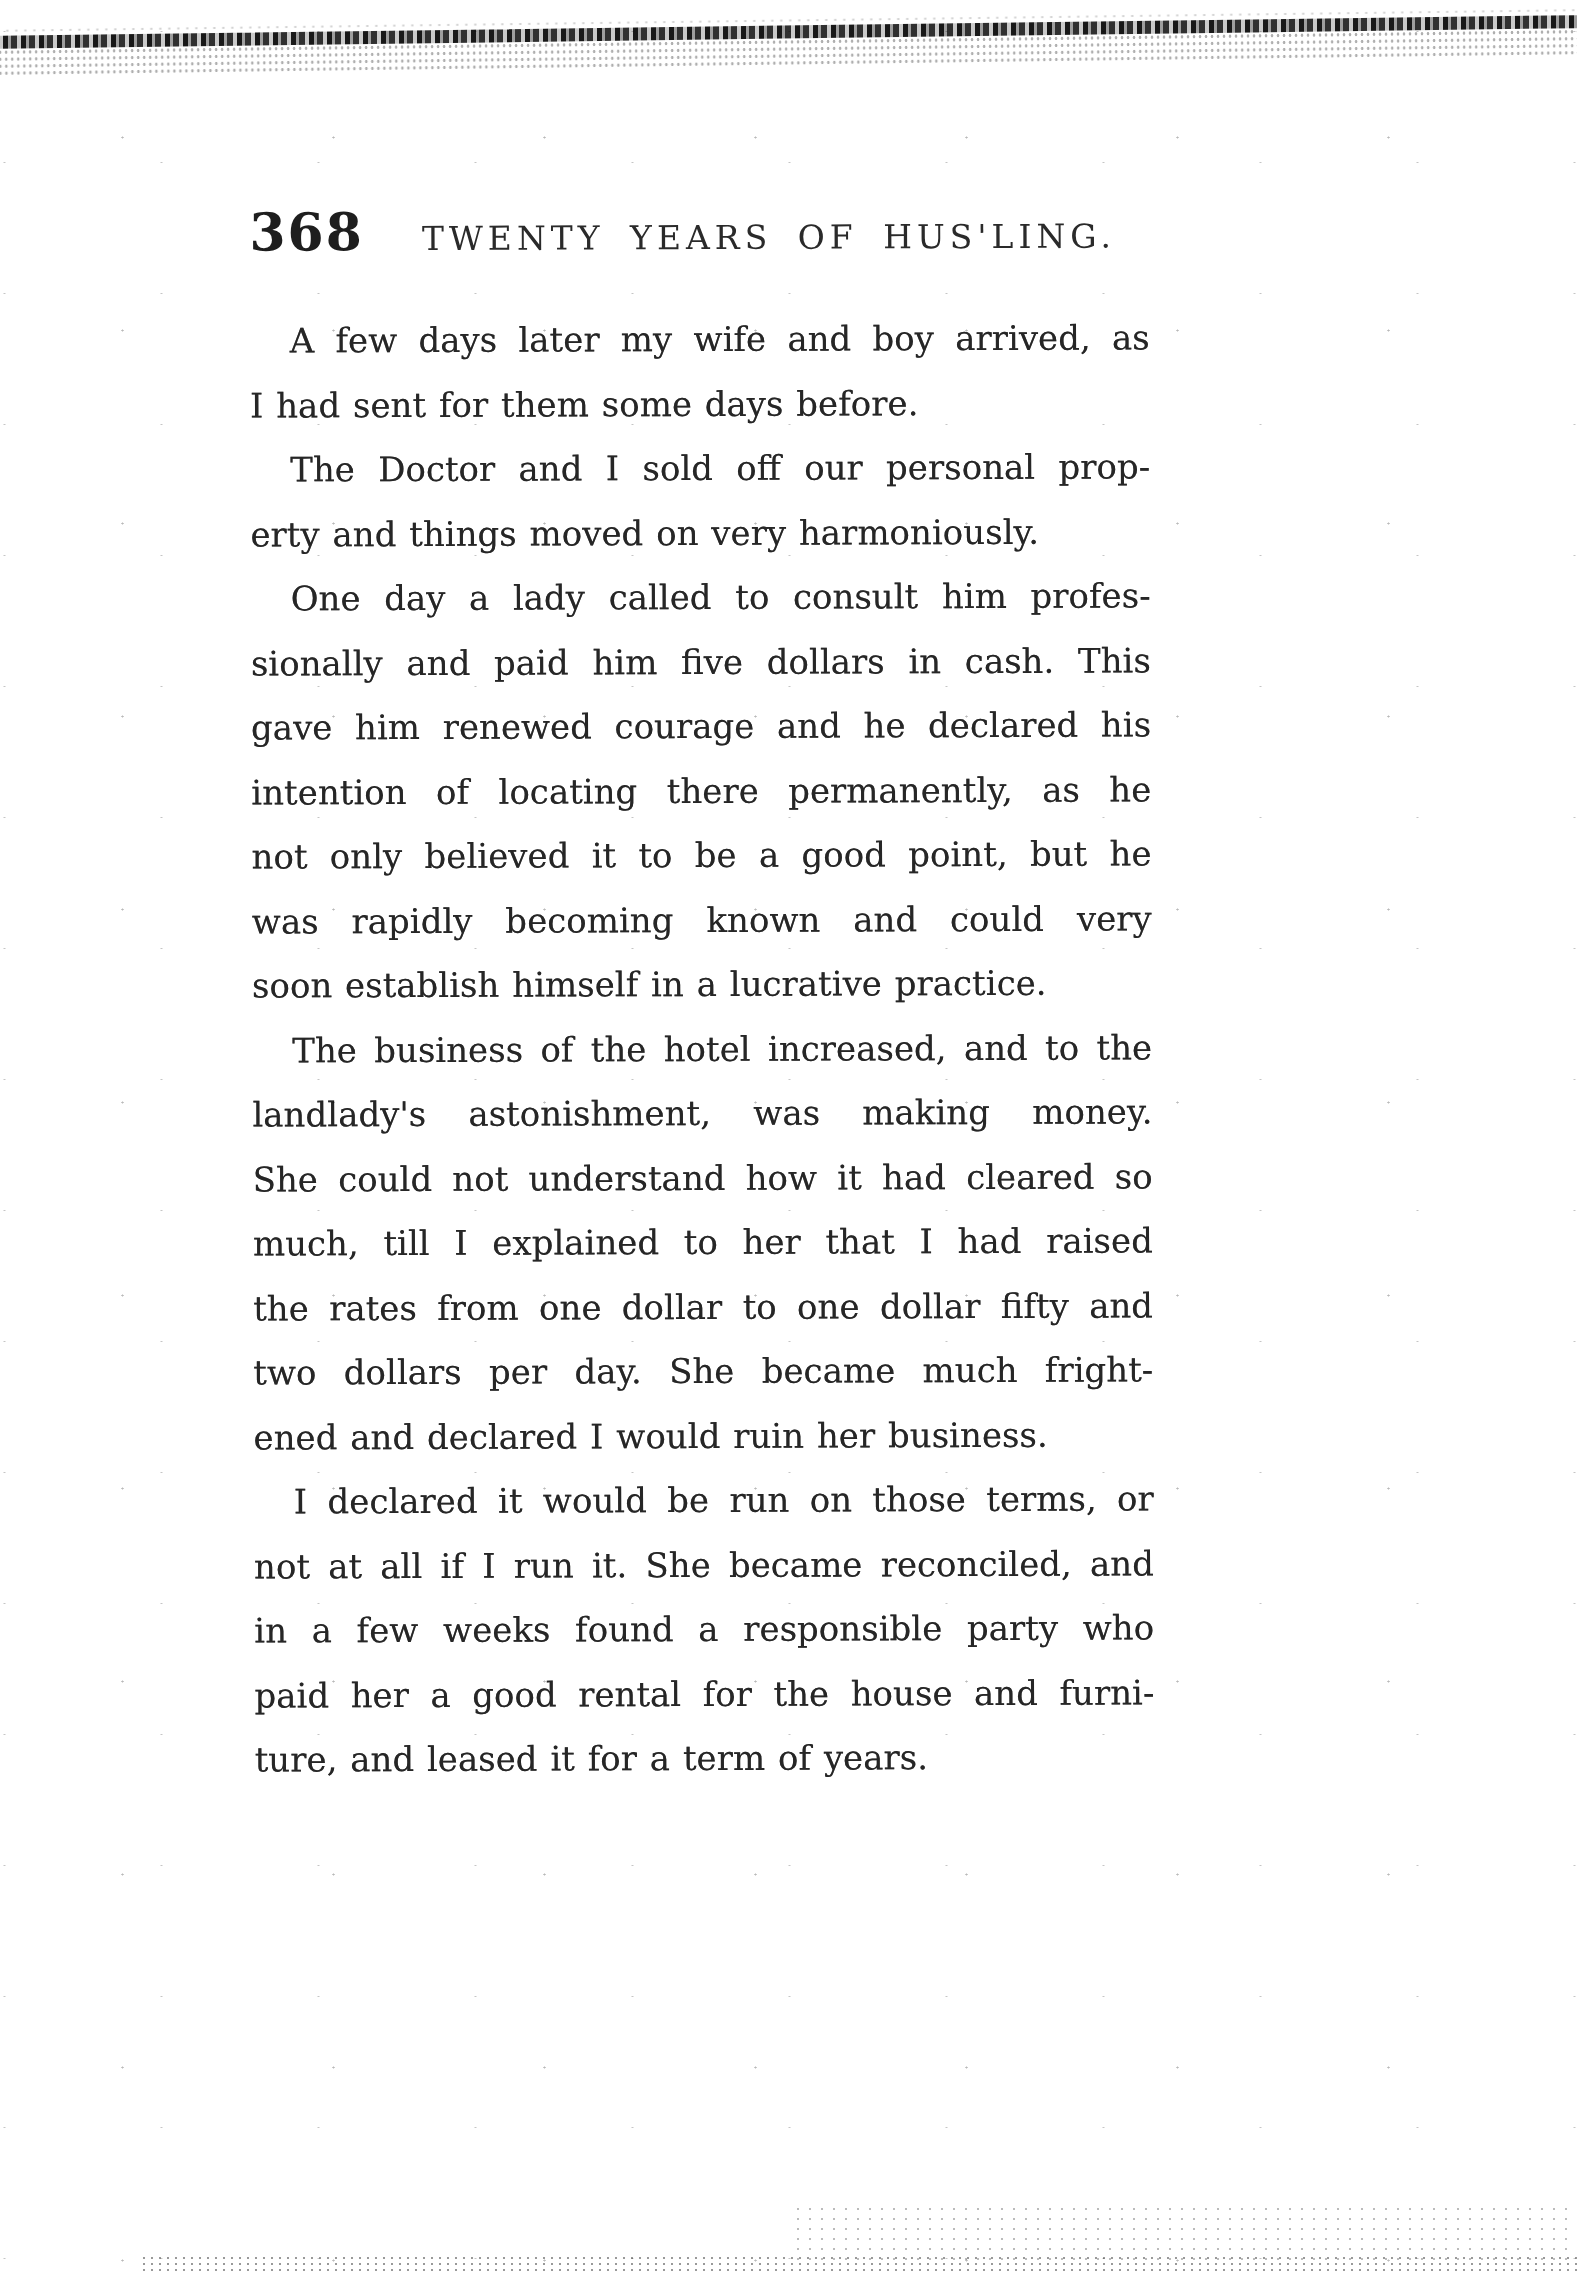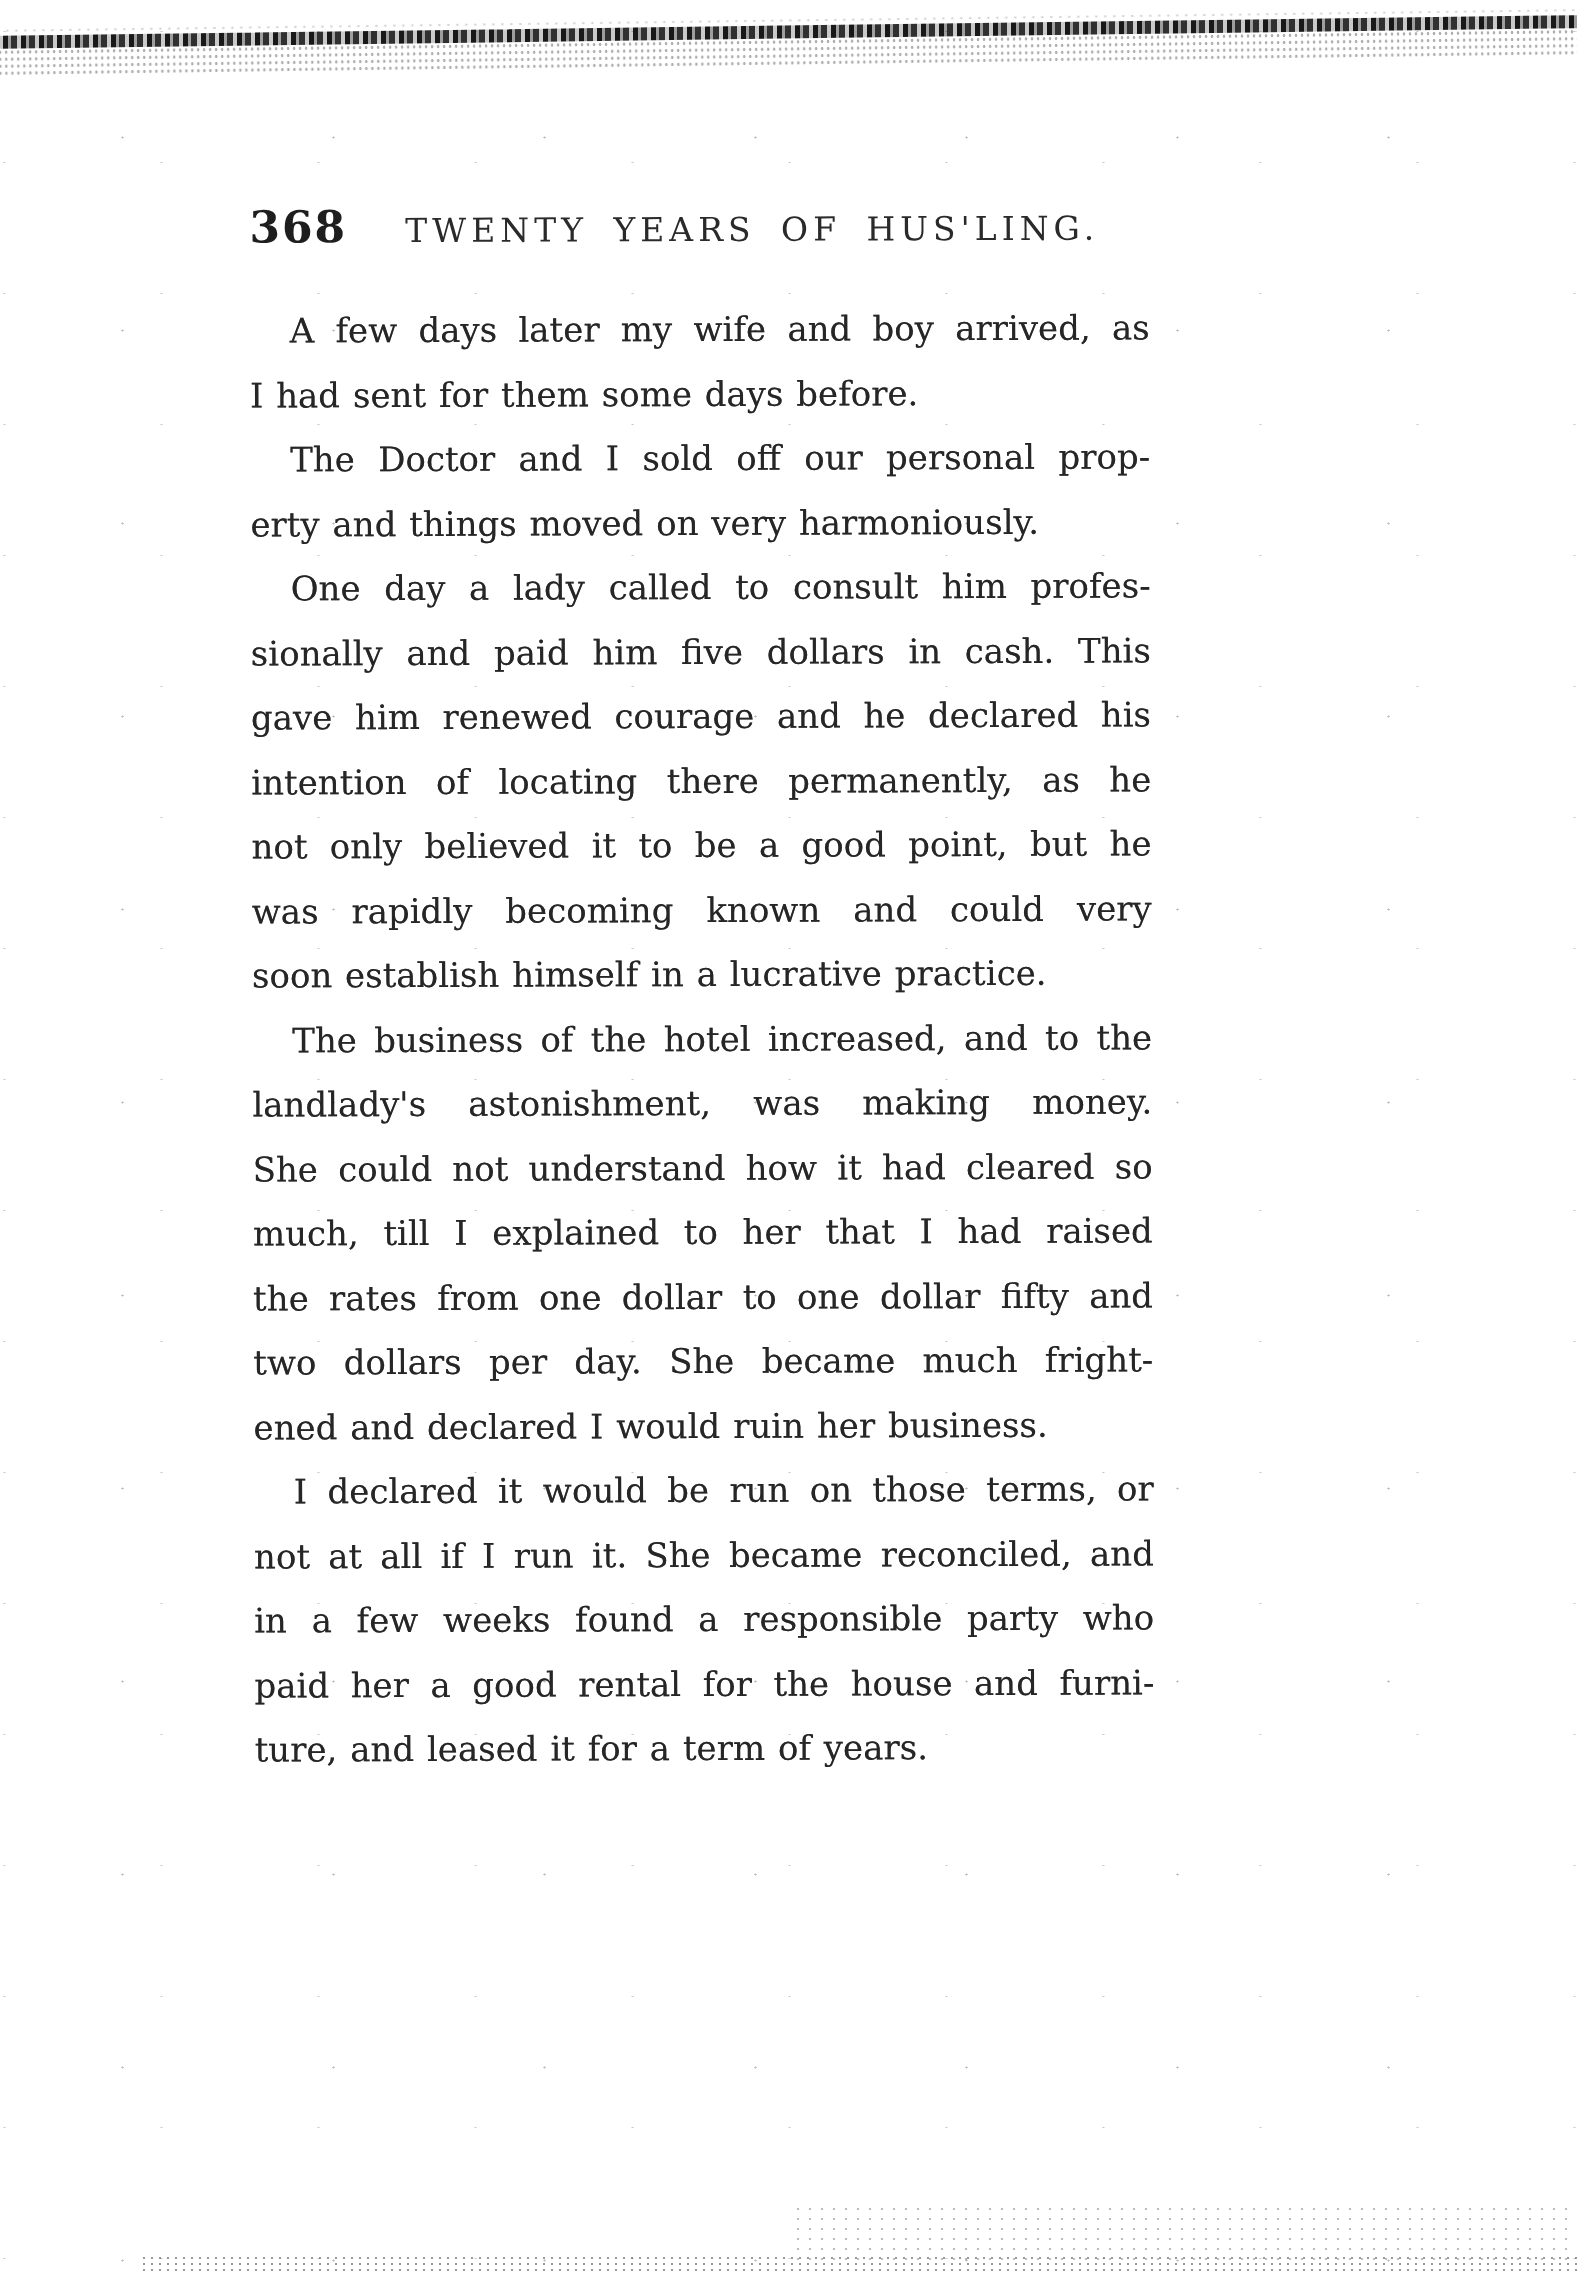--- a/index.html
+++ b/index.html
@@ -96,21 +96,21 @@
     width: 900px;
     transform: rotate(-0.2deg);
     color: #262626;
   }
   .header {
     display: flex;
     align-items: baseline;
     white-space: nowrap;
   }
   .pagenum {
-    font-size: 44px;
+    font-size: 52px;
     font-weight: bold;
     letter-spacing: 2px;
     color: #1e1e1e;
   }
   .title {
     margin-left: 58px;
     font-size: 33px;
     letter-spacing: 5px;
     word-spacing: 10px;
     color: #2a2a2a;

